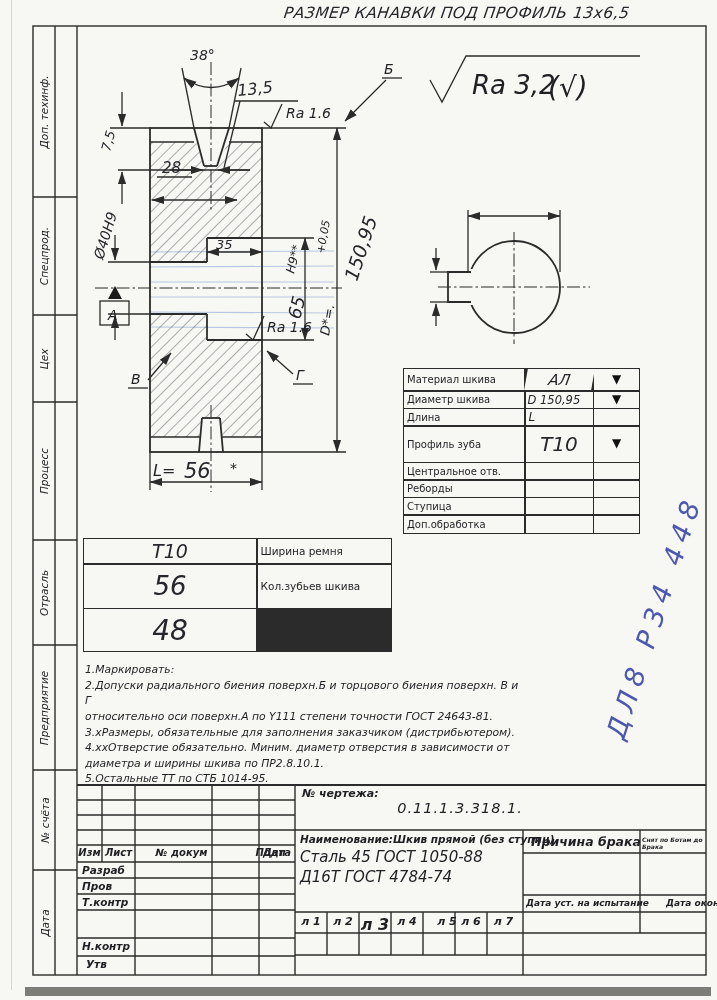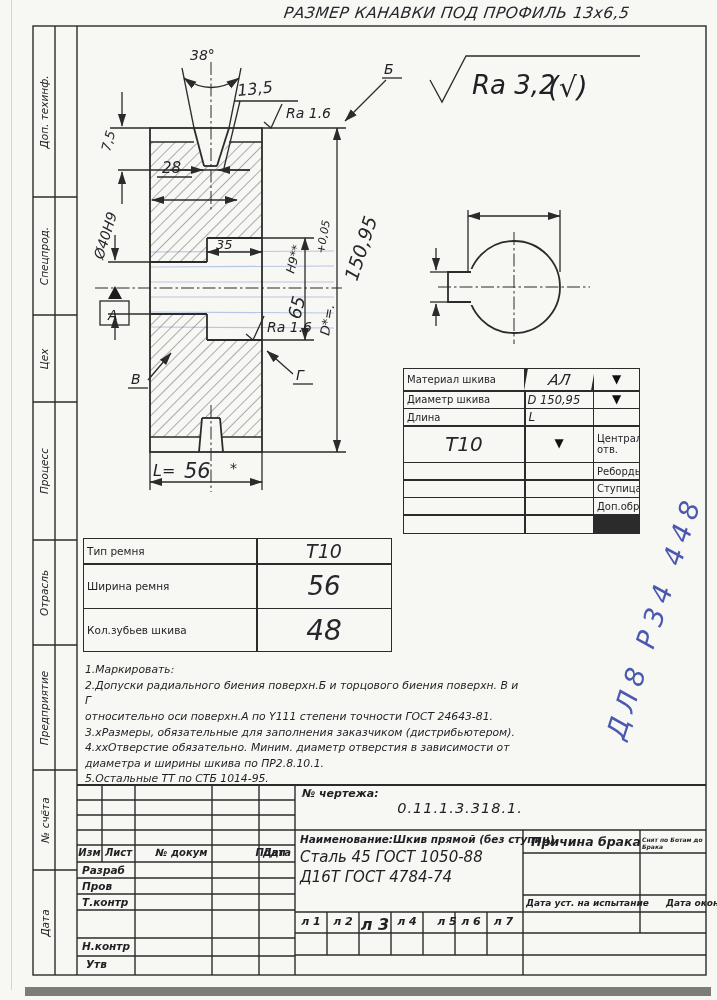--- a/index.html
+++ b/index.html
@@ -282,20 +282,21 @@
     <div class="lblcell">Диаметр шкива</div>
     <div class="hw" style="font-size:11.5px;padding-left:2px;">D 150,95</div>
     <div class="flagcell">
         <span class="tri">▼</span>
       </div>
 
     <div class="lblcell">Длина</div>
     <div class="it" style="font-size:12px;padding-left:3px;">L</div>
     <div></div>
 
+    <div class="lblcell">Профиль зуба</div>
     <div class="valcell hw" style="font-size:20px;">Т10</div>
     <div class="flagcell">
         <span class="tri">▼</span>
       </div>
 
     <div class="lblcell">Центральное отв.</div>
     <div></div>
     <div></div>
 
     <div class="lblcell">Реборды</div>
@@ -305,21 +306,20 @@
     <div class="lblcell">Ступица</div>
     <div></div>
     <div></div>
 
     <div class="lblcell">Доп.обработка</div>
     <div></div>
     <div></div>
   </div>
 
   <div class="gridtable" style="left:83px;top:538px;grid-template-columns:172px 133px;grid-template-rows:24px 43px 42px;">
-    <div class="lblcell" style="font-size:10.5px;">Тип ремня</div>
     <div class="valcell hw" style="font-size:19px;">Т10</div>
     <div class="lblcell" style="font-size:10.5px;">Ширина ремня</div>
     <div class="valcell hw" style="font-size:26px;">56</div>
     <div class="lblcell" style="font-size:10.5px;">Кол.зубьев шкива</div>
     <div class="valcell hw" style="font-size:28px;">48</div>
   </div>
 
   <div class="abs notes">1.Маркировать:
 2.Допуски радиального биения поверхн.Б и торцового биения поверхн. В и Г
 относительно оси поверхн.А по Y111 степени точности ГОСТ 24643-81.

